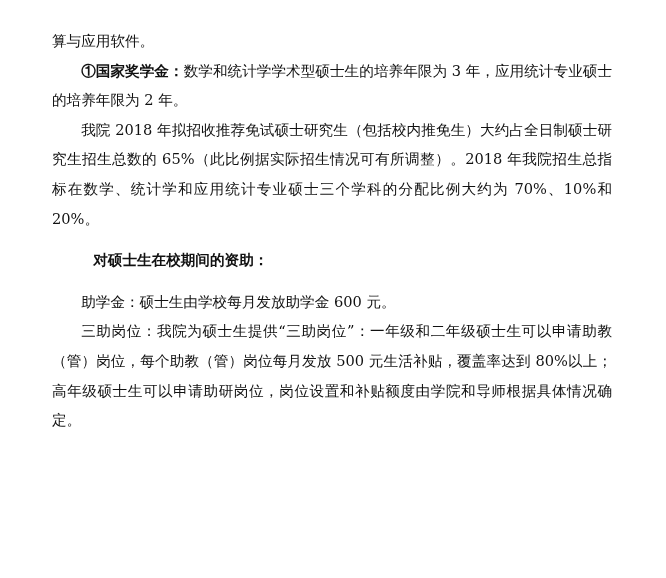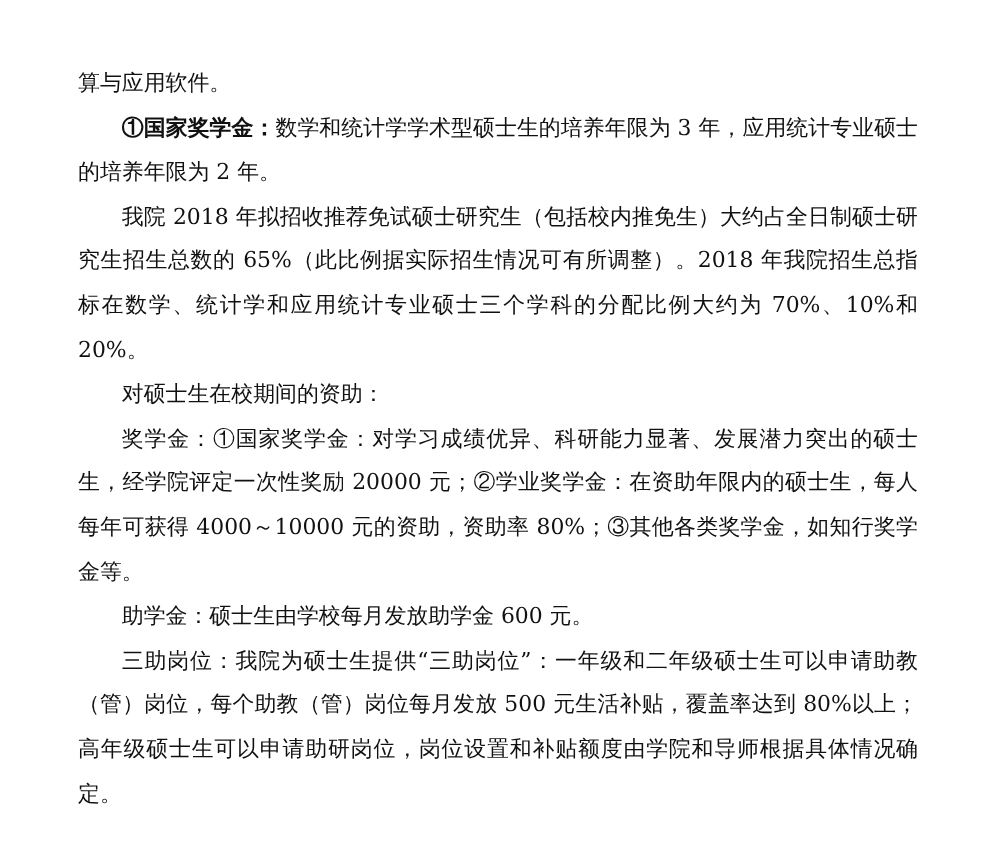--- a/index.html
+++ b/index.html
@@ -10,29 +10,28 @@
     }
     .page {
       position: relative;
       padding: 26px 54px 0 52px;
       font-size: 14.6px;
       line-height: 29.6px;
       text-align: justify;
       text-justify: inter-ideograph;
     }
     .para { margin: 0; text-indent: 2em; }
-    .para.cont { text-indent: 0; margin-top: 15px; }
+    .para.cont { text-indent: 0; }
     .bold { font-weight: bold; }
-    .heading { margin: 0; text-indent: 2em; font-weight: normal; }
+    .heading { margin: 12px; text-indent: 2em; font-weight: bold; }
   </style>
 </head>
 <body>
 
 <div class="page">
   <p class="para cont">算与应用软件。</p>
   <p class="para"><span class="bold">①国家奖学金：</span><span>数学和统计学学术型硕士生的培养年限为 3 年，应用统计专业硕士的培养年限为 2 年。</span></p>
   <p class="para">我院 2018 年拟招收推荐免试硕士研究生（包括校内推免生）大约占全日制硕士研究生招生总数的 65%（此比例据实际招生情况可有所调整）。2018 年我院招生总指标在数学、统计学和应用统计专业硕士三个学科的分配比例大约为 70%、10%和 20%。</p>
   <p class="heading">对硕士生在校期间的资助：</p>
-  <p class="para">奖学金：①国家奖学金：对学习成绩优异、科研能力显著、发展潜力突出的硕士生，经学院评定一次性奖励 20000 元；②学业奖学金：在资助年限内的硕士生，每人每年可获得 4000～10000 元的资助，资助率 80%；③其他各类奖学金，如知行奖学金等。</p>
   <p class="para">助学金：硕士生由学校每月发放助学金 600 元。</p>
   <p class="para">三助岗位：我院为硕士生提供“三助岗位”：一年级和二年级硕士生可以申请助教（管）岗位，每个助教（管）岗位每月发放 500 元生活补贴，覆盖率达到 80%以上；高年级硕士生可以申请助研岗位，岗位设置和补贴额度由学院和导师根据具体情况确定。</p>
 
 </div>
 
 </body></html>

